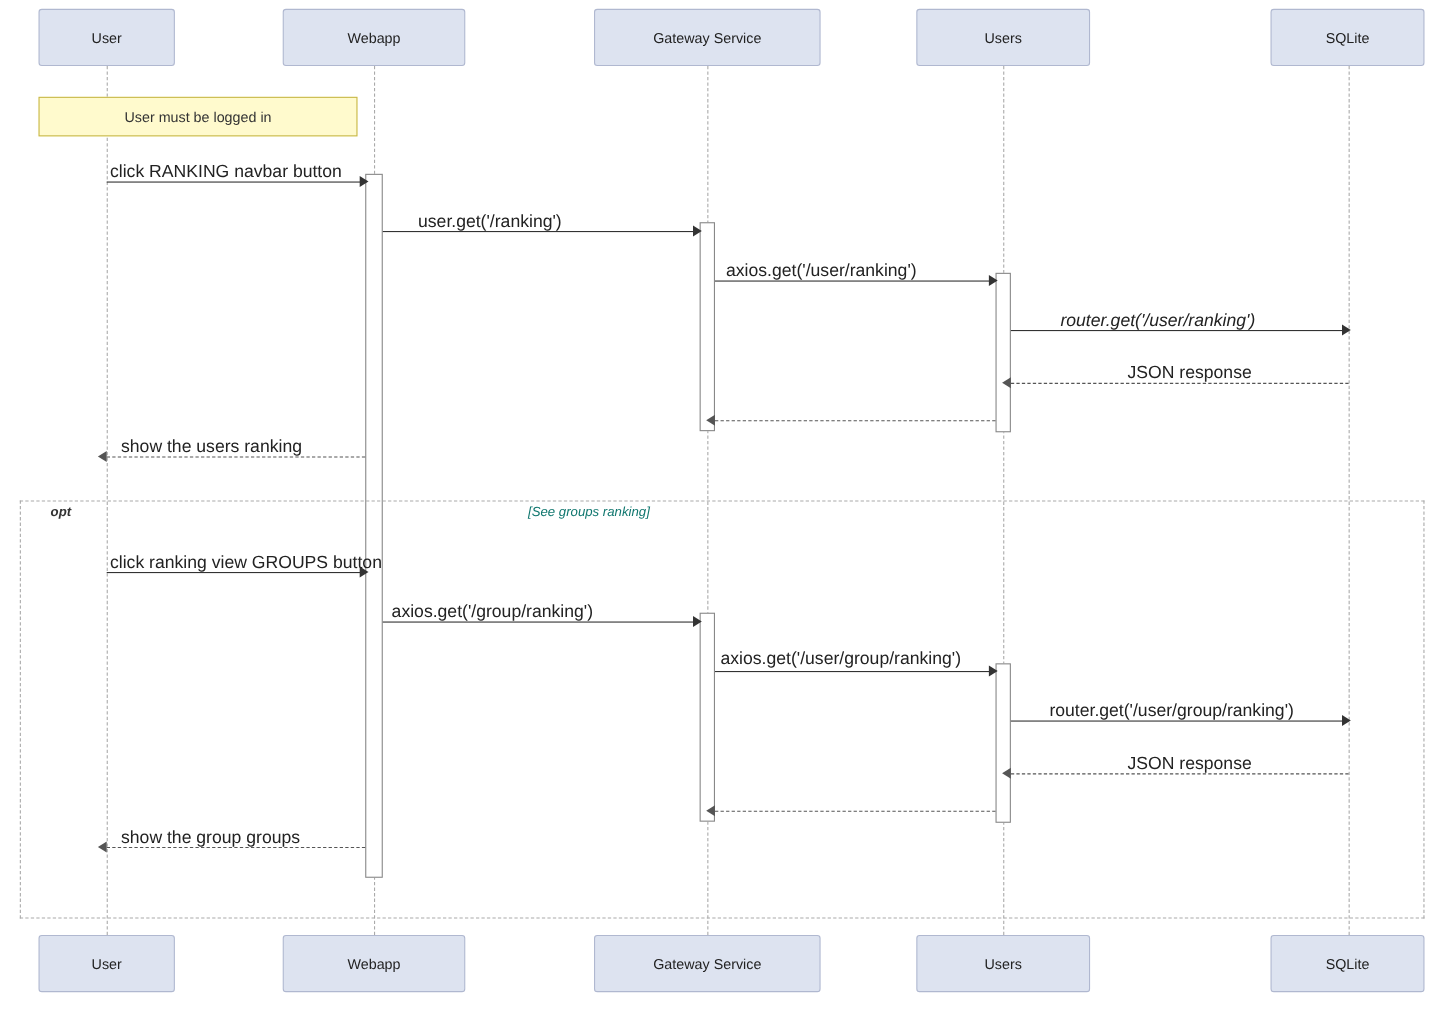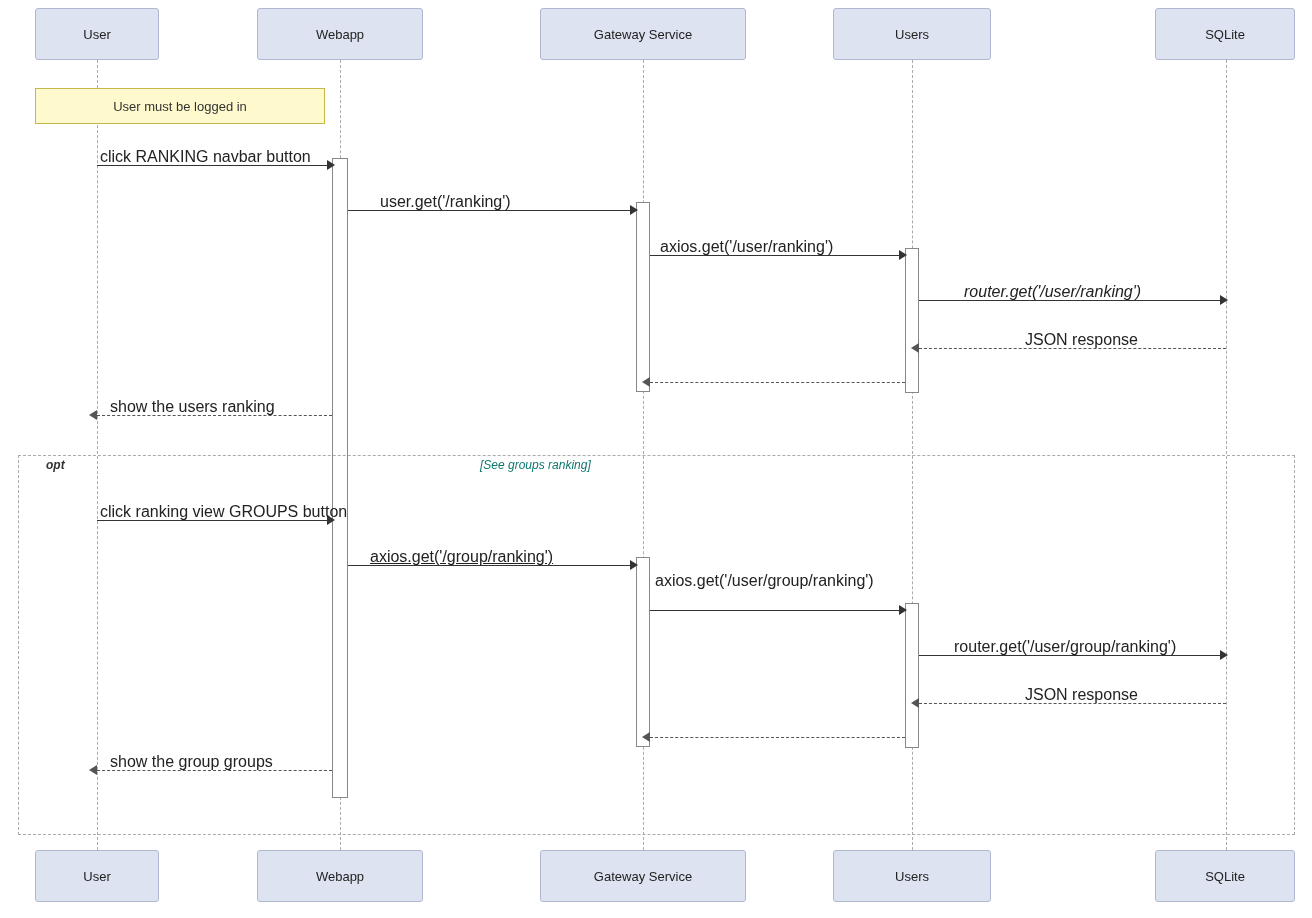--- a/index.html
+++ b/index.html
@@ -189,25 +189,25 @@
   <div style="position:absolute; left:97px; top:415px; width:235px; border-top:1px dashed #555;"></div>
   <div class="arrowhead-left" style="left:89px; top:410px;"></div>
   <div class="arrow-label" style="left:110px; top:398px;">show the users ranking</div>
 
   <div style="position:absolute; left:97px; top:520px; width:235px; border-top:1px solid #333;"></div>
   <div class="arrowhead-right" style="left:327px; top:515px;"></div>
   <div class="arrow-label" style="left:100px; top:503px;">click ranking view GROUPS button</div>
 
   <div style="position:absolute; left:348px; top:565px; width:288px; border-top:1px solid #333;"></div>
   <div class="arrowhead-right" style="left:630px; top:560px;"></div>
-  <div class="arrow-label" style="left:370px; top:548px;text-decoration:underline;">axios.get('/group/ranking')</div>
+  <div class="arrow-label" style="left:356px; top:548px;">axios.get('/group/ranking')</div>
 
   <div style="position:absolute; left:650px; top:610px; width:255px; border-top:1px solid #333;"></div>
   <div class="arrowhead-right" style="left:899px; top:605px;"></div>
-  <div class="arrow-label" style="left:655px; top:572px;">axios.get('/user/group/ranking')</div>
+  <div class="arrow-label" style="left:655px; top:591px;">axios.get('/user/group/ranking')</div>
 
   <div style="position:absolute; left:919px; top:655px; width:307px; border-top:1px solid #333;"></div>
   <div class="arrowhead-right" style="left:1220px; top:650px;"></div>
   <div class="arrow-label" style="left:930px; top:638px;margin-left:24px;">router.get('/user/group/ranking')</div>
 
   <div style="position:absolute; left:919px; top:703px; width:307px; border-top:1px dashed #555;"></div>
   <div class="arrowhead-left" style="left:911px; top:698px;"></div>
   <div class="arrow-label" style="left:1025px; top:686px;">JSON response</div>
 
   <div style="position:absolute; left:650px; top:737px; width:255px; border-top:1px dashed #555;"></div>

